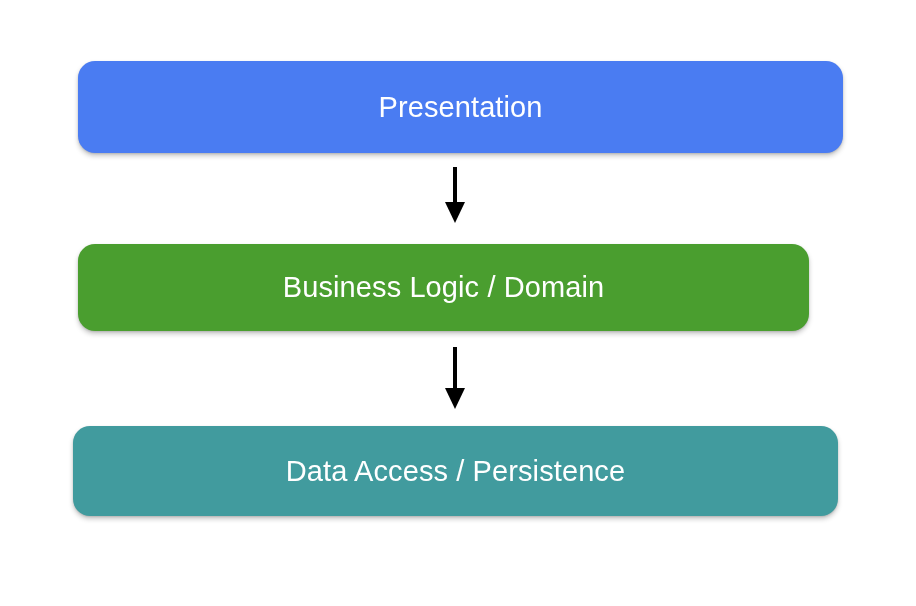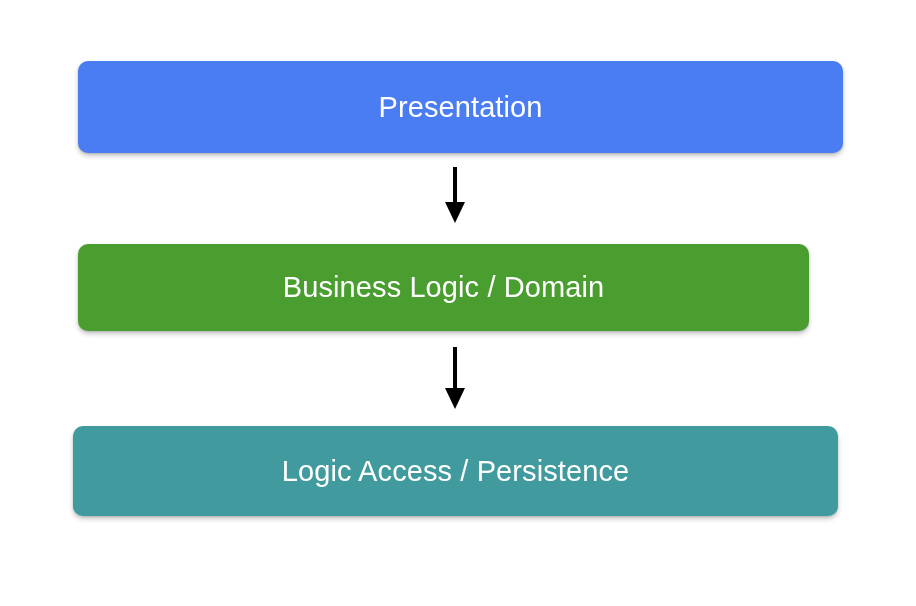--- a/index.html
+++ b/index.html
@@ -17,21 +17,21 @@
 
   #diagram-canvas {
     position: relative;
     width: 916px;
     height: 606px;
     background: #ffffff;
   }
 
   .layer-box {
     position: absolute;
-    border-radius: 10px;
+    border-radius: 17px;
     box-sizing: border-box;
     display: flex;
     align-items: center;
     justify-content: center;
     box-shadow: 0 3px 5px rgba(0, 0, 0, 0.22),
                 0 1px 2px rgba(0, 0, 0, 0.12);
   }
 
   .layer-label {
     color: #ffffff;
@@ -106,16 +106,16 @@
   </div>
 
   <div class="arrow-connector" id="arrow-business-to-data">
     <svg viewBox="0 0 40 66" xmlns="http://www.w3.org/2000/svg" aria-hidden="true">
       <line x1="20" y1="2" x2="20" y2="45" stroke="#000000" stroke-width="4"></line>
       <polygon points="20,64 10,43 30,43" fill="#000000"></polygon>
     </svg>
   </div>
 
   <div class="layer-box" id="box-data-access" style="background-color: rgb(65, 155, 158);">
-    <span class="layer-label" style="color: rgb(255, 255, 255);">Logic Access / Persistence</span>
+    <span class="layer-label" style="color: rgb(255, 255, 255);">Data Access / Persistence</span>
   </div>
 
 </div>
 
 </body></html>

